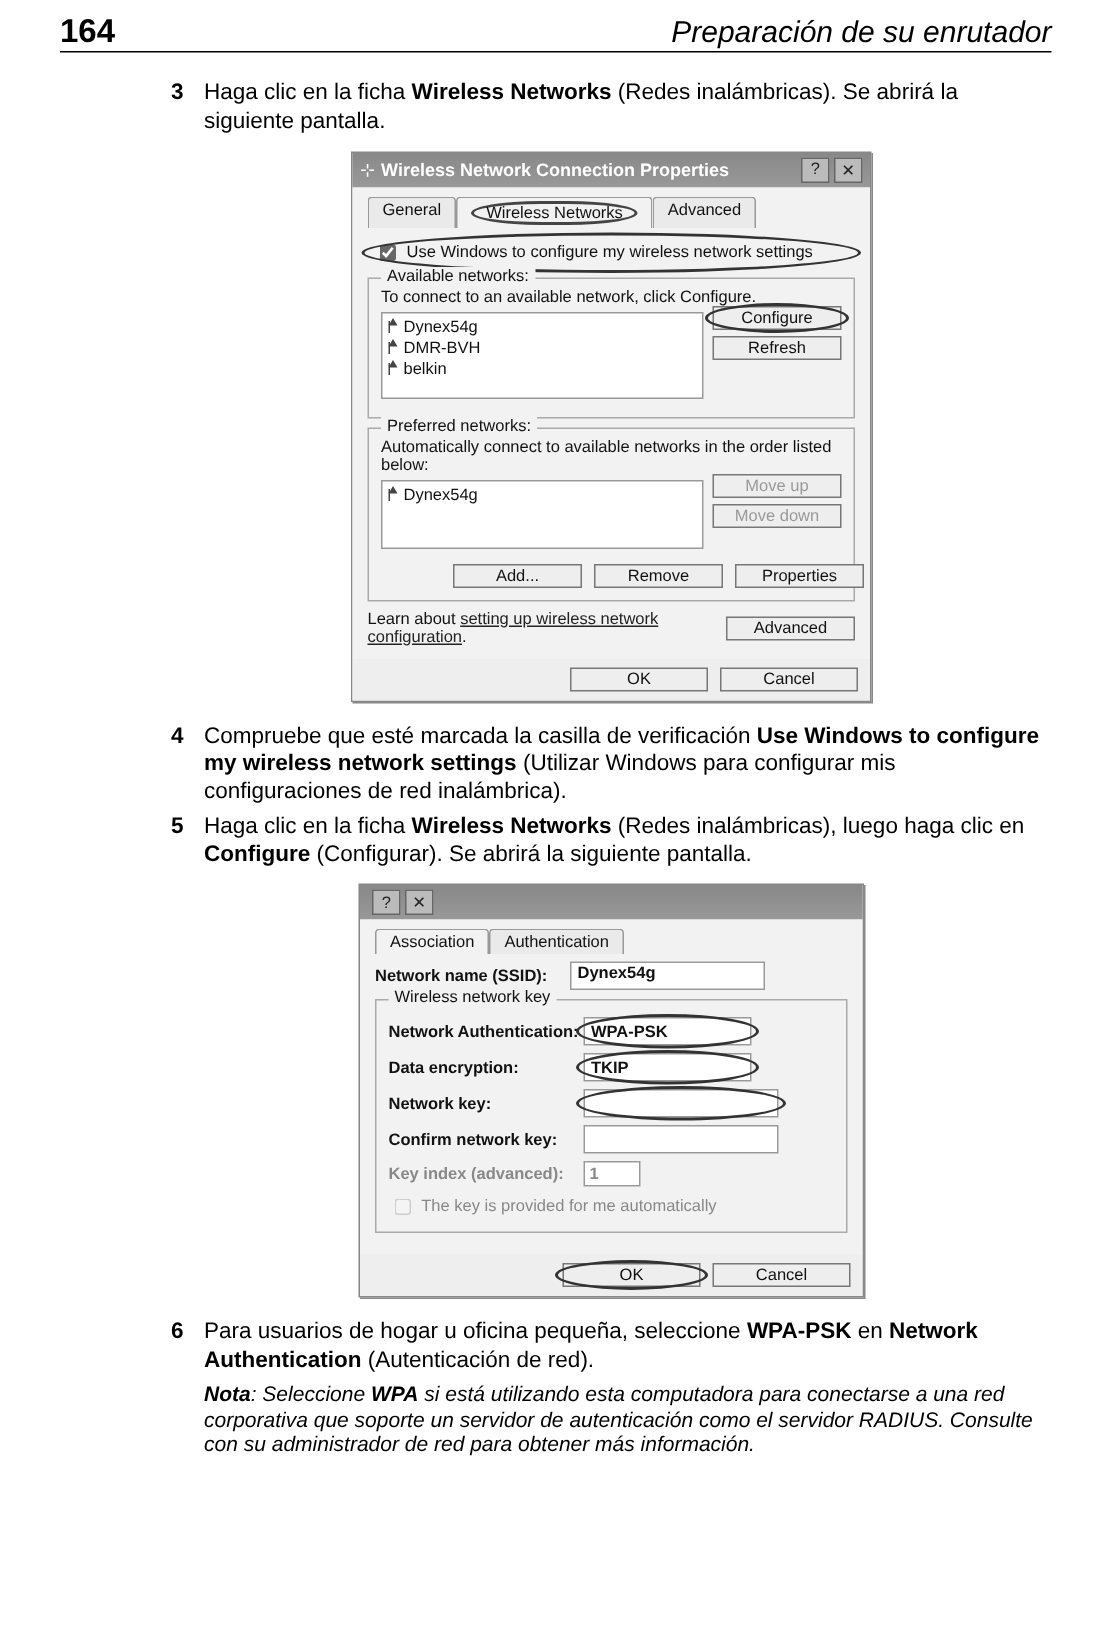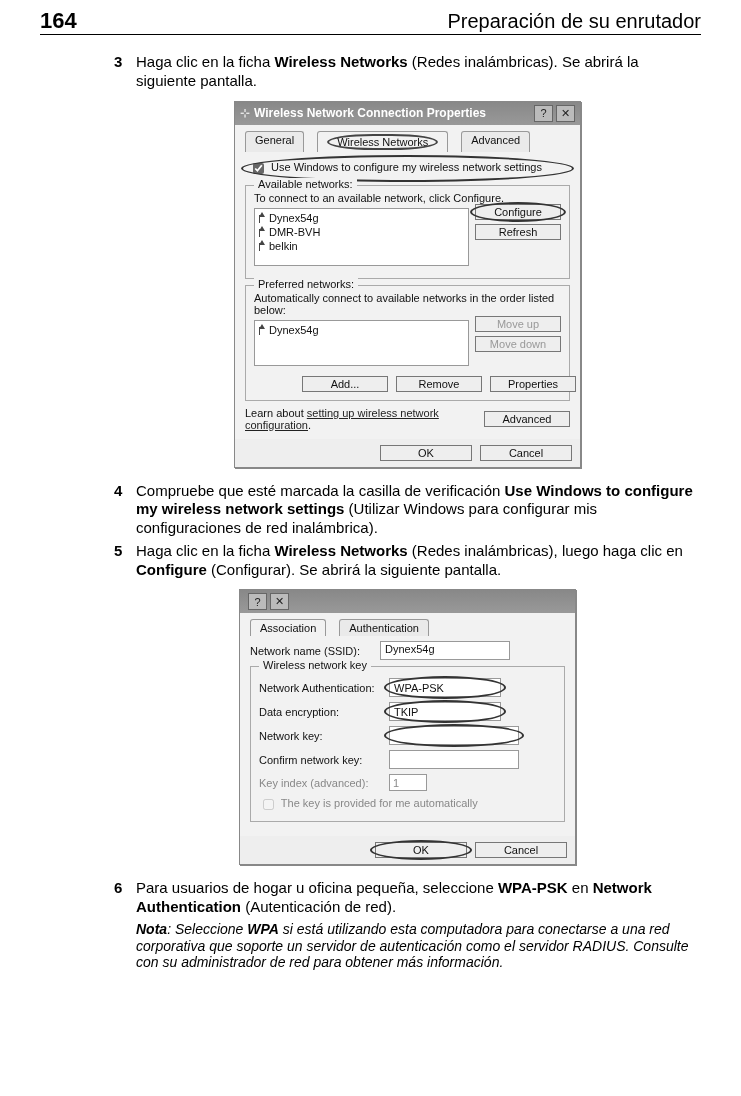--- a/index.html
+++ b/index.html
@@ -21,20 +21,21 @@
     margin-bottom: 18px;
   }
   .page-number {
     font-size: 22px;
     font-weight: 700;
     flex: 0 0 auto;
   }
   .header-title {
     flex: 1;
     text-align: right;
+    font-style: italic;
     font-size: 20px;
   }
   .body-indent {
     margin-left: 74px;
   }
   .step {
     display: flex;
     margin-bottom: 4px;
   }
   .step-num {
@@ -71,21 +72,21 @@
     font-size: 12px;
   }
   .ss-titlebar .ti { flex: 1; font-weight: bold; }
   .ss-winbtn {
     width: 17px; height: 15px; margin-left: 3px;
     background: #bbb; border: 1px solid #666;
     display: flex; align-items: center; justify-content: center;
     font-size: 11px; color: #222;
   }
   .ss-body { background: #f2f2f2; padding: 6px 10px 8px; }
-  .tabs { display: flex; gap: 13px; margin-bottom: 4px; }
+  .tabs { display: flex; gap: 0; margin-bottom: 4px; }
   .tab {
     padding: 2px 9px; background: #eaeaea; border: 1px solid #999;
     border-bottom: none; border-radius: 3px 3px 0 0; font-size: 11px;
   }
   .tab.active { background: #f2f2f2; font-weight: normal; }
   .circle-wrap {
     border: 2px solid #444; border-radius: 50%/60%;
     padding: 0 8px; display: inline-block;
   }
   .chk { width: 11px; height: 11px; vertical-align: middle; margin-right: 4px; }
@@ -112,21 +113,21 @@
   .dlg-btns { display: flex; justify-content: flex-end; gap: 8px; padding: 6px 8px; background: #eee; }
   .input {
     border: 1px solid #999; background: #fff; padding: 1px 4px; font-size: 11px;
     min-width: 120px; height: 15px; display: inline-block;
   }
   .select { border: 1px solid #999; background: #fff; padding: 0 16px 0 4px;
     font-size: 11px; height: 17px; display: inline-flex; align-items: center;
     position: relative; min-width: 90px;
   }
   .select::after { content: "▾"; position: absolute; right: 3px; font-size: 10px; }
-  .field-row { display: flex; align-items: center; margin: 5px 0; }
+  .field-row { display: flex; align-items: center; margin: 5px 0; font-weight: bold; }
   .field-row .lbl { width: 130px; }
   .long-oval {
     position: relative;
   }
   .long-oval::after {
     content: ""; position: absolute; border: 2px solid #333; border-radius: 50%;
     left: -6px; right: -6px; top: -3px; bottom: -3px; pointer-events: none;
   }
   .antenna::before {
     content: ""; display: inline-block; width: 1px; height: 8px; background: #444;

